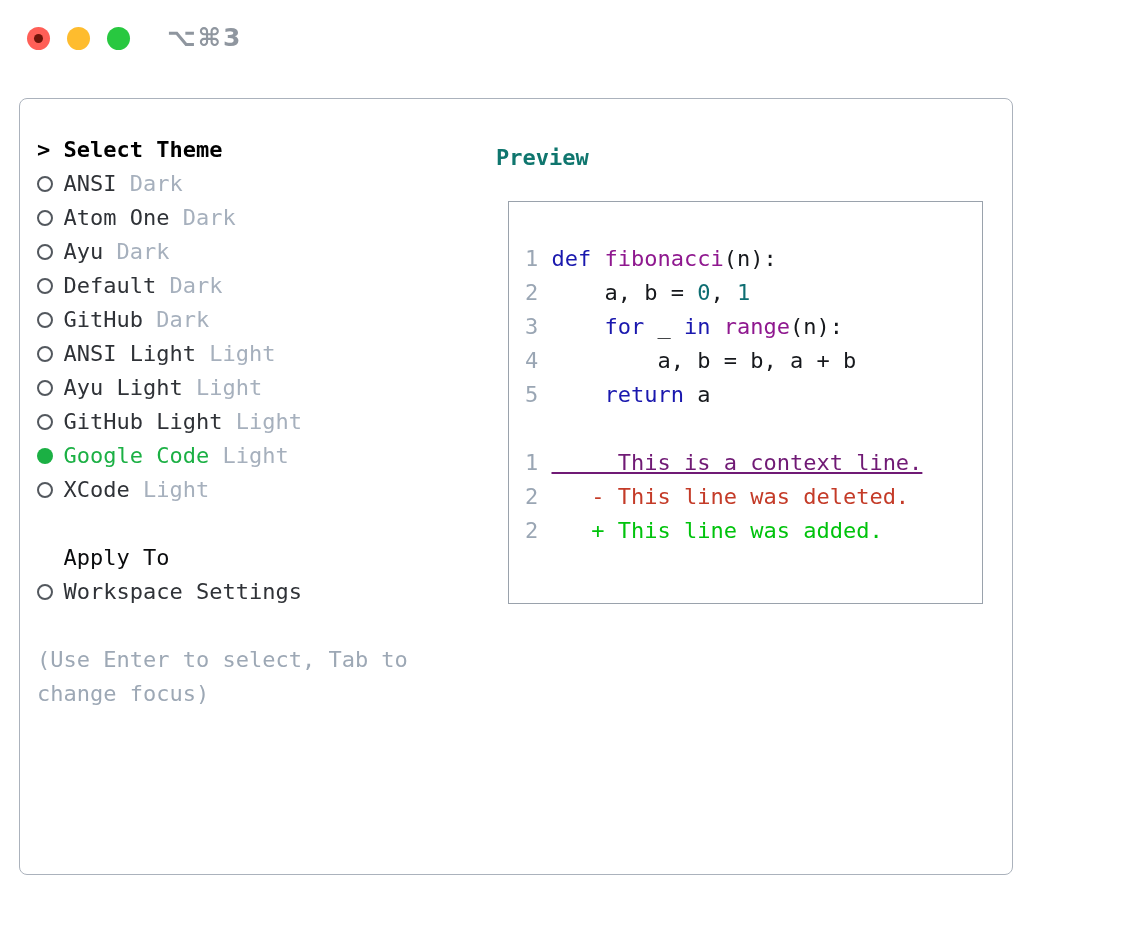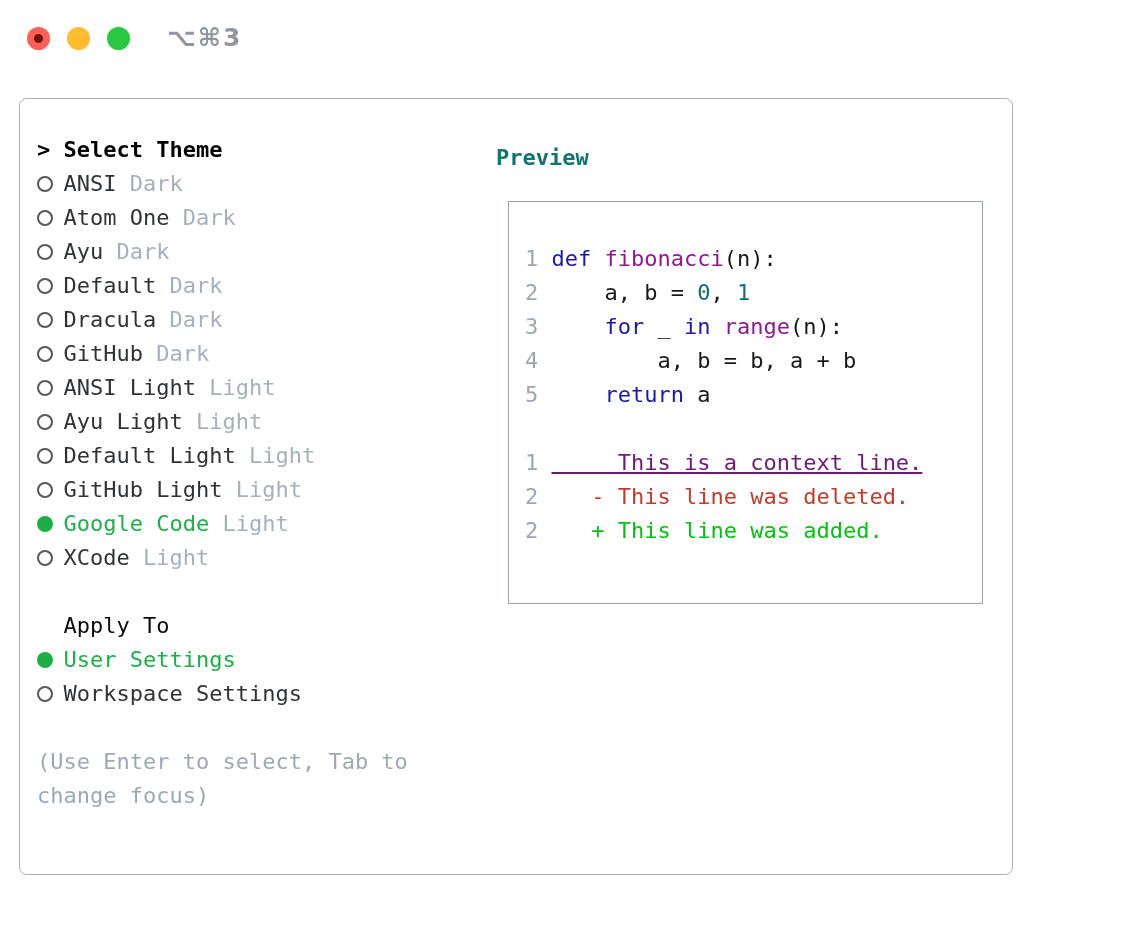--- a/index.html
+++ b/index.html
@@ -90,36 +90,33 @@
   <div class="panel">
 
     <div class="left">
       <div class="row"><span class="marker"><span class="hprefix">&gt;</span></span><span class="htext">Select Theme</span></div>
 
       <div id="theme-list">
           <div class="row"><span class="marker"><span class="circle"></span></span><span class="name">ANSI</span><span class="variant"> Dark</span></div>
           <div class="row"><span class="marker"><span class="circle"></span></span><span class="name">Atom One</span><span class="variant"> Dark</span></div>
           <div class="row"><span class="marker"><span class="circle"></span></span><span class="name">Ayu</span><span class="variant"> Dark</span></div>
           <div class="row"><span class="marker"><span class="circle"></span></span><span class="name">Default</span><span class="variant"> Dark</span></div>
-          <div class="row"><span class="marker"><span class="circle"></span></span><span class="name">Dracula</span><span class="variant"> Dark</span></div>
           <div class="row"><span class="marker"><span class="circle"></span></span><span class="name">GitHub</span><span class="variant"> Dark</span></div>
           <div class="row"><span class="marker"><span class="circle"></span></span><span class="name">ANSI Light</span><span class="variant"> Light</span></div>
           <div class="row"><span class="marker"><span class="circle"></span></span><span class="name">Ayu Light</span><span class="variant"> Light</span></div>
-          <div class="row"><span class="marker"><span class="circle"></span></span><span class="name">Default Light</span><span class="variant"> Light</span></div>
           <div class="row"><span class="marker"><span class="circle"></span></span><span class="name">GitHub Light</span><span class="variant"> Light</span></div>
           <div class="row"><span class="marker"><span class="circle sel"></span></span><span class="name sel">Google Code</span><span class="variant"> Light</span></div>
           <div class="row"><span class="marker"><span class="circle"></span></span><span class="name">XCode</span><span class="variant"> Light</span></div>
         </div>
 
       <div class="row blank"></div>
 
       <div class="row apply-header"><span class="marker"></span><span>Apply To</span></div>
 
       <div id="apply-list">
-          <div class="row"><span class="marker"><span class="circle sel"></span></span><span class="name sel">User Settings</span></div>
           <div class="row"><span class="marker"><span class="circle"></span></span><span class="name">Workspace Settings</span></div>
         </div>
 
       <div class="row blank"></div>
 
       <div class="help">(Use Enter to select, Tab to change focus)</div>
     </div>
 
     <div class="preview-title">Preview</div>
 

